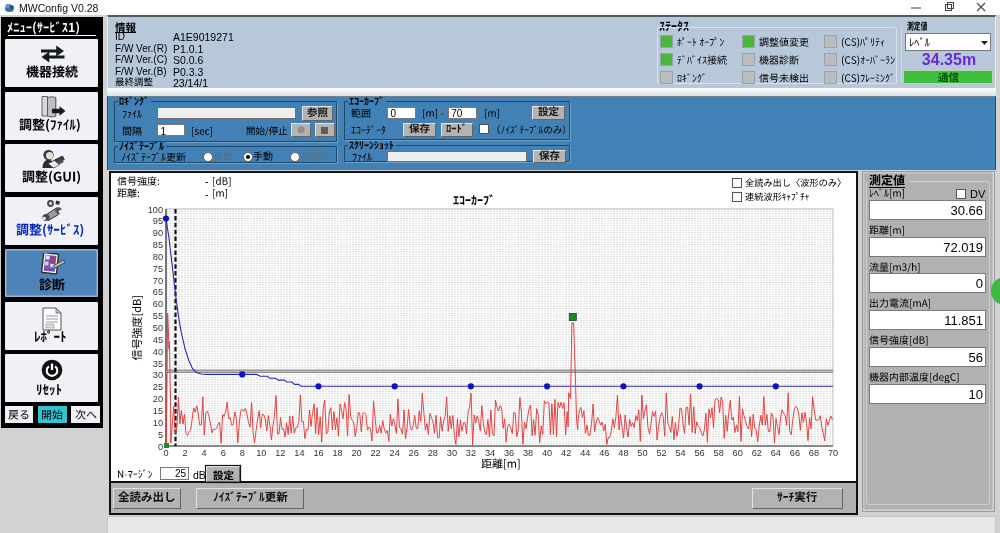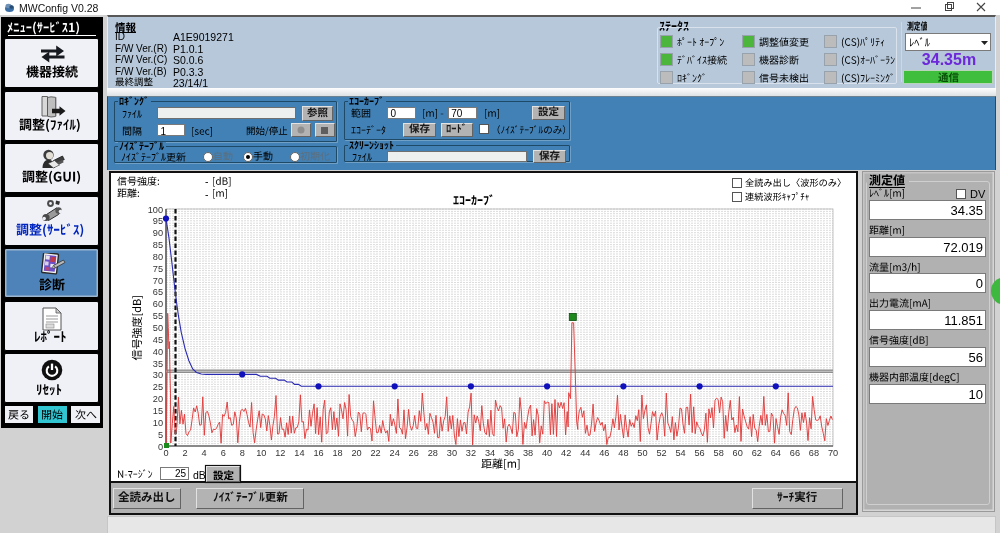--- a/index.html
+++ b/index.html
@@ -437,21 +437,21 @@
 <div class="abs" style="left:866px;top:181px;width:124px;height:324px;border:1px solid #cfcfcf;border-radius:3px;box-sizing:border-box;"></div>
 <div class="abs" style="left:867px;top:180px;width:42px;height:4px;background:#b1b1b1;"></div>
 <svg style="position:absolute;left:869px;top:173.5px;" width="36" height="13" viewBox="0 -10.56 36 13">
     <path fill="#000" d="M4.9 -6.3H6.1V-5.3H4.9ZM4.9 -4.1H6.1V-3.1H4.9ZM4.9 -8.5H6.1V-7.5H4.9ZM4 -1.8C3.7 -1 3.1 -0.2 2.6 0.4C2.9 0.5 3.4 0.9 3.7 1.1C4.3 0.5 4.9 -0.5 5.3 -1.4ZM9.9 -10.2V-0.5C9.9 -0.4 9.9 -0.3 9.7 -0.3C9.5 -0.3 8.9 -0.3 8.3 -0.3C8.4 0.1 8.6 0.7 8.7 1.1C9.6 1.1 10.2 1 10.7 0.8C11.1 0.6 11.2 0.2 11.2 -0.5V-10.2ZM7.9 -9V-2H9.2V-9ZM0.8 -9C1.5 -8.7 2.3 -8.2 2.7 -7.8L3.5 -9C3.1 -9.3 2.3 -9.8 1.6 -10.1ZM0.3 -5.8C1 -5.5 1.8 -5 2.2 -4.7L3.1 -5.8C2.6 -6.2 1.8 -6.6 1.1 -6.9ZM0.5 0.2 1.8 0.9C2.3 -0.2 2.9 -1.6 3.3 -2.9L2.1 -3.7C1.6 -2.3 1 -0.7 0.5 0.2ZM5.7 -1.2C6.2 -0.7 6.7 0.2 6.9 0.7L8.1 -0C7.8 -0.5 7.2 -1.3 6.8 -1.9ZM3.7 -9.7V-1.9H7.3V-9.7Z M14.4 -4.5C14.2 -2.5 13.6 -0.8 12.3 0.2C12.6 0.4 13.2 0.9 13.5 1.2C14.1 0.6 14.7 -0.2 15.1 -1.1C16.2 0.6 17.8 1 20 1H23.1C23.1 0.5 23.4 -0.2 23.6 -0.5C22.8 -0.5 20.8 -0.5 20.1 -0.5C19.6 -0.5 19.2 -0.5 18.7 -0.6V-2.4H22V-3.7H18.7V-5.2H21.3V-6.6H14.7V-5.2H17.2V-1C16.5 -1.3 16 -1.9 15.6 -2.8C15.7 -3.3 15.8 -3.8 15.9 -4.4ZM12.9 -9V-6H14.3V-7.6H21.7V-6H23.2V-9H18.8V-10.2H17.2V-9Z M31.5 -4.6H33.6V-4H31.5ZM31.5 -3H33.6V-2.4H31.5ZM31.5 -6.2H33.6V-5.6H31.5ZM30.1 -7.2V-1.3H35V-7.2H32.6L32.7 -7.9H35.5V-9.1H32.9L33 -10.1L31.5 -10.2L31.5 -9.1H28.4V-7.9H31.4L31.3 -7.2ZM28.1 -6.5V1.1H29.4V0.5H35.6V-0.7H29.4V-6.5ZM26.8 -10.2C26.2 -8.4 25.2 -6.7 24.1 -5.6C24.3 -5.3 24.7 -4.5 24.9 -4.1C25.2 -4.4 25.4 -4.8 25.7 -5.1V1.1H27.1V-7.2C27.5 -8.1 27.9 -8.9 28.2 -9.7Z"></path>
   </svg>
 <div class="abs" style="left:869px;top:186.5px;width:36px;height:1px;background:#000;"></div>
 <svg style="position:absolute;left:869px;top:188px;" width="36" height="11" viewBox="0 -8.80 36 11">
     <path fill="#000" d="M0.9 -0.3 1.3 0.2C1.4 0.1 1.6 -0 1.6 -0.1C2.9 -0.8 3.8 -2 4.5 -3.6L4.1 -4.3C3.5 -2.7 2.5 -1.4 1.6 -1C1.6 -1.5 1.6 -5.5 1.6 -6.4C1.6 -6.7 1.6 -7 1.7 -7.3H0.9C0.9 -7.1 1 -6.7 1 -6.4C1 -5.5 1 -1.4 1 -0.8C1 -0.6 1 -0.5 0.9 -0.3Z M5.2 -2.8 5.7 -1.9C5.7 -2.1 5.8 -2.4 6 -2.7C6.2 -3.2 6.6 -4.4 6.9 -5C7 -5.3 7.1 -5.2 7.2 -5C7.5 -4.5 7.9 -3.7 8.2 -2.9C8.5 -2.1 8.9 -1.3 9.3 -0.3L9.8 -1.2C9.4 -2 8.8 -3.2 8.6 -3.8C8.2 -4.5 7.8 -5.4 7.5 -5.9C7.1 -6.5 6.9 -6.5 6.6 -5.9C6.3 -5.2 5.8 -4 5.6 -3.5C5.4 -3.2 5.3 -3 5.2 -2.8Z M10.7 -8 10.2 -7.8C10.4 -7.4 10.8 -6.6 11 -6.2L11.5 -6.4C11.3 -6.8 10.9 -7.7 10.7 -8ZM11.8 -8.5 11.3 -8.3C11.5 -7.9 11.9 -7.1 12.1 -6.7L12.6 -6.9C12.4 -7.3 12 -8.2 11.8 -8.5Z M17.9 0.2C17.9 0.1 18 0.1 18.1 0C18.6 -0.6 19.4 -1.6 19.9 -2.8L19.5 -3.5C19.1 -2.4 18.5 -1.5 18.1 -1.1C18.1 -1.4 18.1 -5.9 18.1 -6.5C18.1 -6.9 18.1 -7.2 18.1 -7.3H17.5C17.5 -7.2 17.5 -6.9 17.5 -6.5C17.5 -5.9 17.5 -1.2 17.5 -0.8C17.5 -0.6 17.5 -0.4 17.4 -0.2ZM15.2 -0.3 15.6 0.2C16.1 -0.5 16.4 -1.4 16.6 -2.5C16.7 -3.5 16.7 -5.5 16.7 -6.6C16.7 -6.9 16.7 -7.2 16.8 -7.3H16.1C16.1 -7.1 16.1 -6.9 16.1 -6.6C16.1 -5.4 16.1 -3.6 16 -2.7C15.8 -1.8 15.6 -0.9 15.2 -0.3Z M21.1 1.7H23V1.2H21.7V-7.4H23V-7.9H21.1Z M24.3 0H25.2V-3.9C25.7 -4.5 26.2 -4.8 26.6 -4.8C27.3 -4.8 27.6 -4.3 27.6 -3.3V0H28.5V-3.9C29 -4.5 29.4 -4.8 29.9 -4.8C30.6 -4.8 30.9 -4.3 30.9 -3.3V0H31.8V-3.4C31.8 -4.8 31.3 -5.6 30.1 -5.6C29.5 -5.6 28.9 -5.1 28.3 -4.5C28.1 -5.2 27.7 -5.6 26.8 -5.6C26.2 -5.6 25.6 -5.2 25.2 -4.6H25.1L25 -5.4H24.3Z M33 1.7H35V-7.9H33V-7.4H34.3V1.2H33Z"></path>
   </svg>
 <div class="fld" style="left:869px;top:199.5px;width:117px;height:20px;"></div>
-<div class="abs" style="left:869px;top:202.5px;width:114px;text-align:right;font-size:13px;color:#000;">34.35</div>
+<div class="abs" style="left:869px;top:202.5px;width:114px;text-align:right;font-size:13px;color:#000;">30.66</div>
 <svg style="position:absolute;left:869px;top:225px;" width="36" height="11" viewBox="0 -8.80 36 11">
     <path fill="#000" d="M1.6 -7.3H3.5V-5.6H1.6ZM4.9 -8V0.8H5.7V0.3H9.6V-0.4H5.7V-2.1H9.1V-5.6H5.7V-7.3H9.5V-8ZM5.7 -4.9H8.3V-2.8H5.7ZM0.3 -0.4 0.5 0.3C1.6 0 3.1 -0.3 4.6 -0.7L4.5 -1.4L3 -1V-2.8H4.4V-3.5H3V-4.9H4.2V-8H0.9V-4.9H2.3V-0.8L1.5 -0.7V-4H0.9V-0.5Z M12.5 -8.4V-7.5H10.4V-6.9H15.3V-7.5H13.2V-8.4ZM18.1 -8.3C18 -7.8 17.8 -7 17.6 -6.5H16.5C16.7 -7 16.9 -7.7 17.1 -8.2L16.4 -8.4C16 -7 15.5 -5.6 14.8 -4.7V-6.5H14.2V-4.3H11.5V-6.5H10.9V-3.7H12.5L12.4 -3.1H10.6V0.8H11.3V-2.5H12.3C12.2 -2 12.1 -1.5 12 -1.2L11.5 -1.1L11.6 -0.6L13.7 -0.8C13.7 -0.6 13.8 -0.4 13.8 -0.3L14.2 -0.4C14.2 -0.9 13.9 -1.6 13.6 -2.1L13.2 -1.9C13.3 -1.7 13.4 -1.5 13.5 -1.2L12.6 -1.2C12.7 -1.6 12.8 -2 12.9 -2.5H14.4V0.1C14.4 0.2 14.4 0.2 14.3 0.2C14.1 0.2 13.8 0.2 13.3 0.2C13.4 0.4 13.5 0.6 13.5 0.8C14.1 0.8 14.5 0.8 14.8 0.7C15 0.6 15.1 0.4 15.1 0.1V-3.1H13L13.1 -3.7H14.8V-4.5C14.9 -4.4 15.2 -4.2 15.3 -4.1C15.4 -4.4 15.6 -4.6 15.7 -4.8V0.8H16.4V0.3H19.6V-0.4H18.2V-1.8H19.4V-2.5H18.2V-3.8H19.4V-4.5H18.2V-5.8H19.5V-6.5H18.2C18.4 -7 18.7 -7.6 18.9 -8.1ZM13.3 -6.7C13.2 -6.4 13 -6.1 12.8 -5.9C12.6 -6 12.3 -6.2 12 -6.3L11.7 -6C12 -5.9 12.3 -5.7 12.5 -5.5C12.3 -5.2 11.9 -4.9 11.6 -4.7C11.8 -4.6 12 -4.4 12 -4.3C12.4 -4.6 12.7 -4.9 12.9 -5.2C13.2 -5 13.5 -4.8 13.7 -4.6L14 -5C13.8 -5.2 13.6 -5.4 13.3 -5.6C13.5 -5.9 13.7 -6.2 13.8 -6.5ZM16.4 -3.8H17.6V-2.5H16.4ZM16.4 -4.5V-5.8H17.6V-4.5ZM16.4 -1.8H17.6V-0.4H16.4Z M21.1 1.7H23V1.2H21.7V-7.4H23V-7.9H21.1Z M24.3 0H25.2V-3.9C25.7 -4.5 26.2 -4.8 26.6 -4.8C27.3 -4.8 27.6 -4.3 27.6 -3.3V0H28.5V-3.9C29 -4.5 29.4 -4.8 29.9 -4.8C30.6 -4.8 30.9 -4.3 30.9 -3.3V0H31.8V-3.4C31.8 -4.8 31.3 -5.6 30.1 -5.6C29.5 -5.6 28.9 -5.1 28.3 -4.5C28.1 -5.2 27.7 -5.6 26.8 -5.6C26.2 -5.6 25.6 -5.2 25.2 -4.6H25.1L25 -5.4H24.3Z M33 1.7H35V-7.9H33V-7.4H34.3V1.2H33Z"></path>
   </svg>
 <div class="fld" style="left:869px;top:236.5px;width:117px;height:20px;"></div>
 <div class="abs" style="left:869px;top:239.5px;width:114px;text-align:right;font-size:13px;color:#000;">72.019</div>
 <svg style="position:absolute;left:869px;top:261.5px;" width="52" height="11" viewBox="0 -8.80 52 11">
     <path fill="#000" d="M5.8 -3.6V0.4H6.5V-3.6ZM4 -3.7V-2.6C4 -1.7 3.9 -0.6 2.7 0.3C2.9 0.4 3.1 0.6 3.2 0.8C4.6 -0.2 4.7 -1.5 4.7 -2.6V-3.7ZM0.9 -7.8C1.6 -7.5 2.3 -7 2.7 -6.6L3.1 -7.2C2.7 -7.6 2 -8 1.3 -8.3ZM0.4 -5.1C1 -4.8 1.8 -4.3 2.2 -4L2.6 -4.6C2.2 -5 1.4 -5.4 0.8 -5.6ZM0.7 0.2 1.3 0.7C1.9 -0.3 2.5 -1.5 3 -2.6L2.5 -3.1C1.9 -1.9 1.2 -0.6 0.7 0.2ZM7.6 -3.7V-0.4C7.6 0.2 7.6 0.3 7.8 0.5C7.9 0.6 8.1 0.7 8.3 0.7C8.4 0.7 8.7 0.7 8.8 0.7C9 0.7 9.2 0.6 9.3 0.5C9.4 0.5 9.5 0.3 9.6 0.1C9.6 -0 9.7 -0.6 9.7 -1C9.5 -1.1 9.3 -1.2 9.1 -1.3C9.1 -0.8 9.1 -0.4 9.1 -0.3C9.1 -0.1 9 -0 9 -0C9 0 8.9 0 8.8 0C8.7 0 8.6 0 8.5 0C8.4 0 8.4 0 8.3 -0C8.3 -0.1 8.3 -0.1 8.3 -0.4V-3.7ZM3.3 -4.8 3.4 -4.1C4.7 -4.1 6.6 -4.2 8.5 -4.3C8.7 -4.1 8.8 -3.8 9 -3.6L9.6 -4C9.2 -4.6 8.4 -5.5 7.7 -6.1L7.1 -5.8C7.4 -5.5 7.7 -5.2 7.9 -4.9L5.2 -4.8C5.5 -5.3 5.8 -5.9 6.1 -6.4H9.5V-7.1H6.6V-8.4H5.8V-7.1H3.1V-6.4H5.2C5 -5.9 4.7 -5.3 4.4 -4.8Z M12.5 -6.7H17.5V-6.1H12.5ZM12.5 -7.6H17.5V-7.1H12.5ZM11.8 -8.1V-5.7H18.2V-8.1ZM10.5 -5.2V-4.7H19.5V-5.2ZM12.3 -2.7H14.6V-2.1H12.3ZM15.4 -2.7H17.8V-2.1H15.4ZM12.3 -3.7H14.6V-3.2H12.3ZM15.4 -3.7H17.8V-3.2H15.4ZM10.5 -0V0.6H19.6V-0H15.4V-0.6H18.7V-1.1H15.4V-1.7H18.5V-4.2H11.6V-1.7H14.6V-1.1H11.3V-0.6H14.6V-0Z M21.1 1.7H23V1.2H21.7V-7.4H23V-7.9H21.1Z M24.3 0H25.2V-3.9C25.7 -4.5 26.2 -4.8 26.6 -4.8C27.3 -4.8 27.6 -4.3 27.6 -3.3V0H28.5V-3.9C29 -4.5 29.4 -4.8 29.9 -4.8C30.6 -4.8 30.9 -4.3 30.9 -3.3V0H31.8V-3.4C31.8 -4.8 31.3 -5.6 30.1 -5.6C29.5 -5.6 28.9 -5.1 28.3 -4.5C28.1 -5.2 27.7 -5.6 26.8 -5.6C26.2 -5.6 25.6 -5.2 25.2 -4.6H25.1L25 -5.4H24.3Z M35.3 0.1C36.6 0.1 37.6 -0.7 37.6 -2C37.6 -3 36.9 -3.6 36.1 -3.8V-3.9C36.9 -4.1 37.4 -4.7 37.4 -5.6C37.4 -6.8 36.5 -7.5 35.2 -7.5C34.4 -7.5 33.8 -7.1 33.2 -6.6L33.7 -6C34.1 -6.4 34.6 -6.7 35.2 -6.7C36 -6.7 36.5 -6.3 36.5 -5.6C36.5 -4.8 35.9 -4.2 34.4 -4.2V-3.5C36.1 -3.5 36.7 -2.9 36.7 -2C36.7 -1.2 36.1 -0.6 35.2 -0.6C34.4 -0.6 33.8 -1 33.4 -1.5L32.9 -0.9C33.4 -0.4 34.1 0.1 35.3 0.1Z M38.3 1.8H39L42 -7.9H41.3Z M43 0H44V-3.9C44.5 -4.5 44.9 -4.8 45.4 -4.8C46.1 -4.8 46.5 -4.3 46.5 -3.3V0H47.4V-3.4C47.4 -4.8 46.9 -5.6 45.7 -5.6C45 -5.6 44.4 -5.2 43.9 -4.7L44 -5.8V-8H43Z M48.5 1.7H50.5V-7.9H48.5V-7.4H49.8V1.2H48.5Z"></path>
   </svg>
 <div class="fld" style="left:869px;top:273px;width:117px;height:20px;"></div>
 <div class="abs" style="left:869px;top:276px;width:114px;text-align:right;font-size:13px;color:#000;">0</div>

